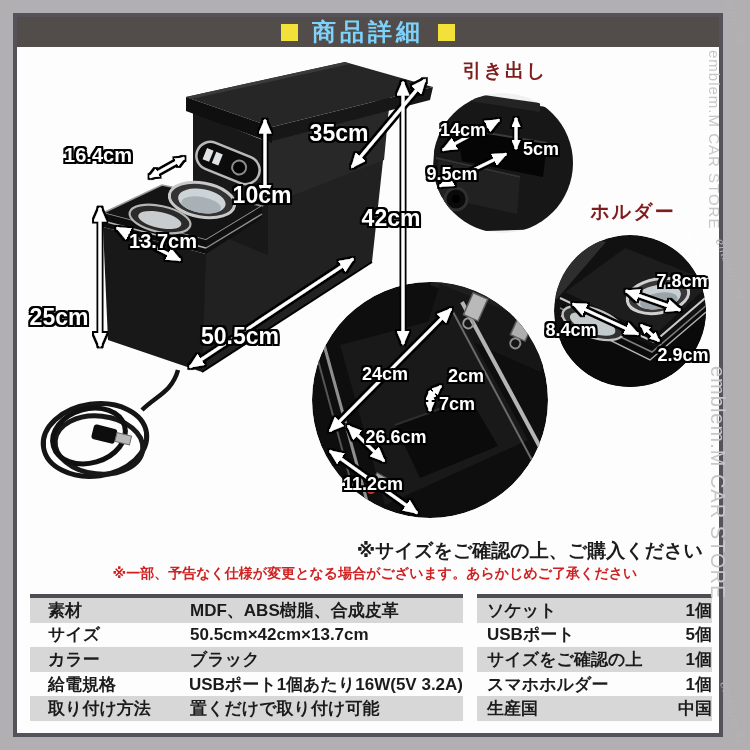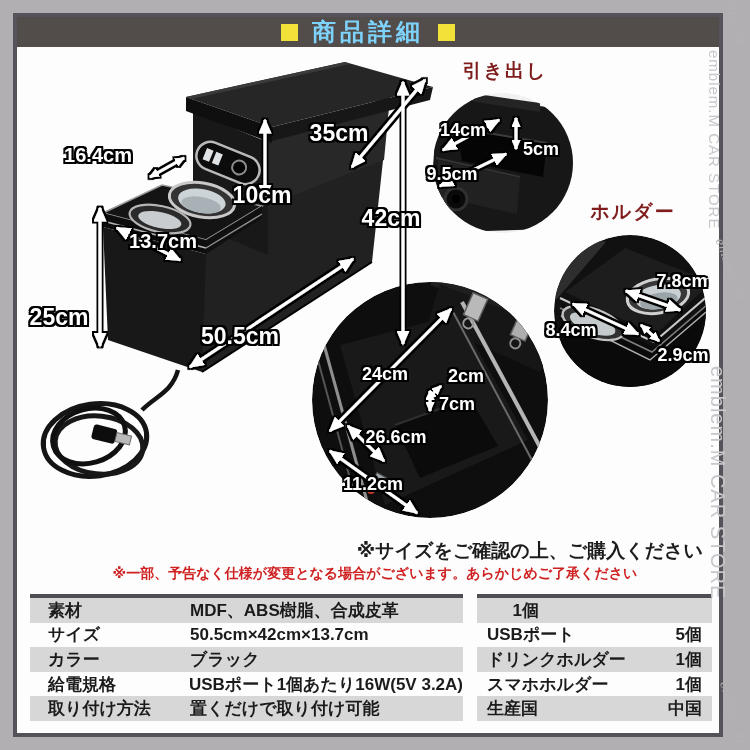--- a/index.html
+++ b/index.html
@@ -22,21 +22,21 @@
   .note-black{position:absolute;right:47px;top:538px;font-size:19px;font-weight:700;color:#1c1c1c;white-space:nowrap;}
   .note-red{position:absolute;left:50%;transform:translateX(-50%);top:565px;font-size:14px;font-weight:700;color:#cf2121;white-space:nowrap;}
   .spec{position:absolute;top:594px;border-top:4px solid #4f4c52;font-size:17px;font-weight:700;color:#1b1b1b;}
   .spec.left{left:30px;width:433px;}
   .spec.right{left:477px;width:235px;}
   .spec-row{display:flex;height:24.6px;align-items:center;white-space:nowrap;}
   .spec-row:nth-child(odd){background:#d8d7d8;}
   .spec.left .lbl{width:160px;padding-left:18px;box-sizing:border-box;}
   .spec.left .val{flex:1;}
   .spec.right .lbl{flex:1;padding-left:10px;}
-  .spec.right .val{width:62px;text-align:right;padding-right:10px;}
+  .spec.right .val{width:62px;text-align:right;}
   .wm-v{position:absolute;left:706px;writing-mode:vertical-rl;color:#c8c6c9;
         font-weight:500;letter-spacing:1px;white-space:nowrap;z-index:6;}
   .wm-script{position:absolute;color:#b4b2b5;font-family:"DejaVu Serif","Liberation Serif",serif;
         font-style:italic;font-size:12px;white-space:nowrap;z-index:6;}
   .wm-script.white{color:rgba(255,255,255,.85);}
 </style>
 </head>
 <body>
 
 <div class="panel">
@@ -250,28 +250,29 @@
       <span class="lbl">給電規格</span>
       <span class="val">USBポート1個あたり16W(5V 3.2A)</span>
     </div>
   <div class="spec-row">
       <span class="lbl">取り付け方法</span>
       <span class="val">置くだけで取り付け可能</span>
     </div>
 </div>
 <div class="spec right">
   <div class="spec-row">
+      <span class="lbl">ソケット</span>
       <span class="val">1個</span>
     </div>
   <div class="spec-row">
       <span class="lbl">USBポート</span>
       <span class="val">5個</span>
     </div>
   <div class="spec-row">
-      <span class="lbl">ドリンクホルダー</span>
+      <span class="lbl">サイズをご確認の上</span>
       <span class="val">1個</span>
     </div>
   <div class="spec-row">
       <span class="lbl">スマホホルダー</span>
       <span class="val">1個</span>
     </div>
   <div class="spec-row">
       <span class="lbl">生産国</span>
       <span class="val">中国</span>
     </div>

